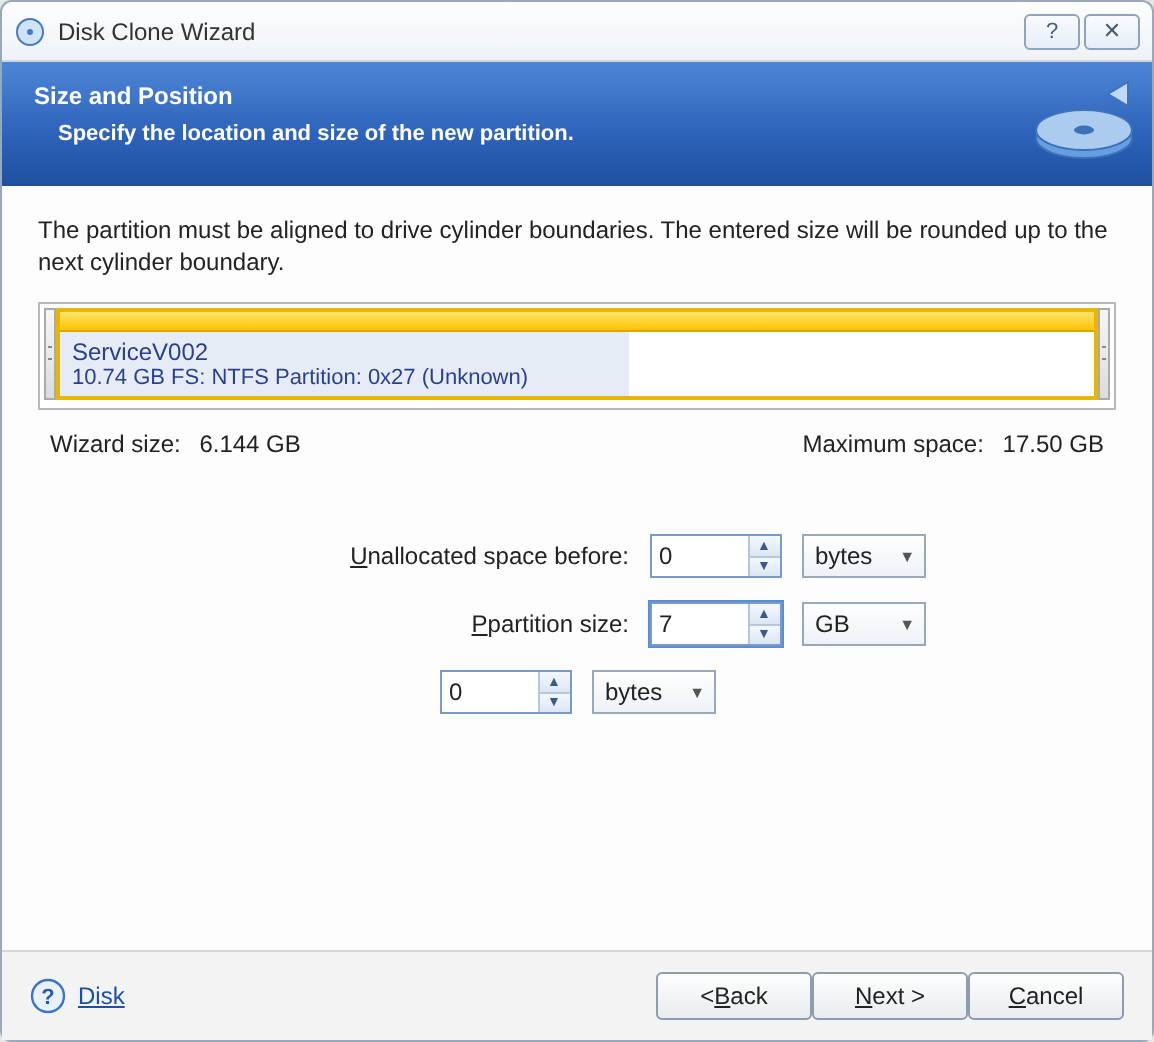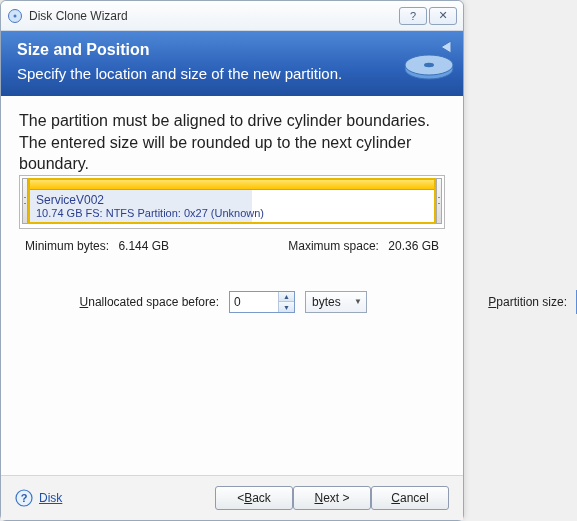--- a/index.html
+++ b/index.html
@@ -5,21 +5,21 @@
   * { box-sizing: border-box; margin: 0; padding: 0; }
   body {
     font-family: "Segoe UI", Tahoma, Arial, sans-serif;
     font-size: 12px;
     background: #f0f0f0;
     width: 577px;
     height: 521px;
     overflow: hidden;
   }
   .window {
-    width: 464px;
+    width: 577px;
     height: 521px;
     background: #fff;
     border: 1px solid #9aa8bb;
     border-radius: 6px;
     box-shadow: 0 0 6px rgba(0,0,0,0.15);
     display: flex;
     flex-direction: column;
     justify-content: center;
   }
   .titlebar {
@@ -54,47 +54,48 @@
     color: #4a5a73;
   }
   .header {
     background: linear-gradient(#4d86d6, #2c62b9 60%, #204f9f);
     color: #fff;
     padding: 10px 16px 14px 16px;
     position: relative;
     min-height: 62px;
   }
   .header h1 {
-    font-size: 16px;
+    font-size: 12px;
     font-weight: bold;
     margin-bottom: 6px;
   }
   .header p {
-    font-size: 15px;
-    font-weight: normal;
+    font-size: 11px;
+    font-weight: bold;
+    margin-left: 12px;
   }
   .header-graphic {
     position: absolute;
     right: 6px; top: 6px;
     width: 56px; height: 48px;
     opacity: 0.9;
   }
   .body {
     flex: 1;
     padding: 14px 18px 8px 18px;
     background: #fdfdfd;
     display: flex;
     flex-direction: column;
     position: relative;
   }
   .instruction {
     color: #222;
-    font-size: 16px;
+    font-size: 12px;
     line-height: 1.35;
-    margin-bottom: 0;
+    margin-bottom: 12px;
   }
   .partbar-wrap {
     border: 1px solid #b9b9b9;
     background: #fff;
     padding: 2px 2px 4px 2px;
     position: relative;
   }
   .partbar-handles {
     display:flex;
     align-items:center;
@@ -150,20 +151,22 @@
     margin-top: 10px;
     font-size: 12px;
     color: #222;
     padding: 0 6px;
   }
   .sizes .left { flex:1; }
   .sizes .label { margin-right: 6px; }
   .form {
     margin-top: 38px;
     display:flex;
+    flex-direction:column;
+    gap: 12px;
     align-items: center;
   }
   .form-row {
     display:flex;
     align-items:center;
     gap: 10px;
   }
   .form-label {
     width: 200px;
     text-align: right;
@@ -298,26 +301,26 @@
             <div class="pname">ServiceV002</div>
             <div class="pinfo">10.74 GB  FS: NTFS Partition: 0x27 (Unknown)</div>
           </div>
         </div>
         <div class="handle"></div>
       </div>
     </div>
 
     <div class="sizes">
       <div class="left">
-        <span class="label">Minimum bytes:</span>
+        <span class="label">Wizard size:</span>
         <span>6.144 GB</span>
       </div>
       <div>
         <span class="label">Maximum space:</span>
-        <span>20.36 GB</span>
+        <span>17.50 GB</span>
       </div>
     </div>
 
     <div class="form">
 
       <div class="form-row">
         <div class="form-label"><u>U</u><span id="lb1">nallocated space before:</span></div>
         <div class="spinner">
           <input type="text" value="0" style="">
           <div class="spins">

